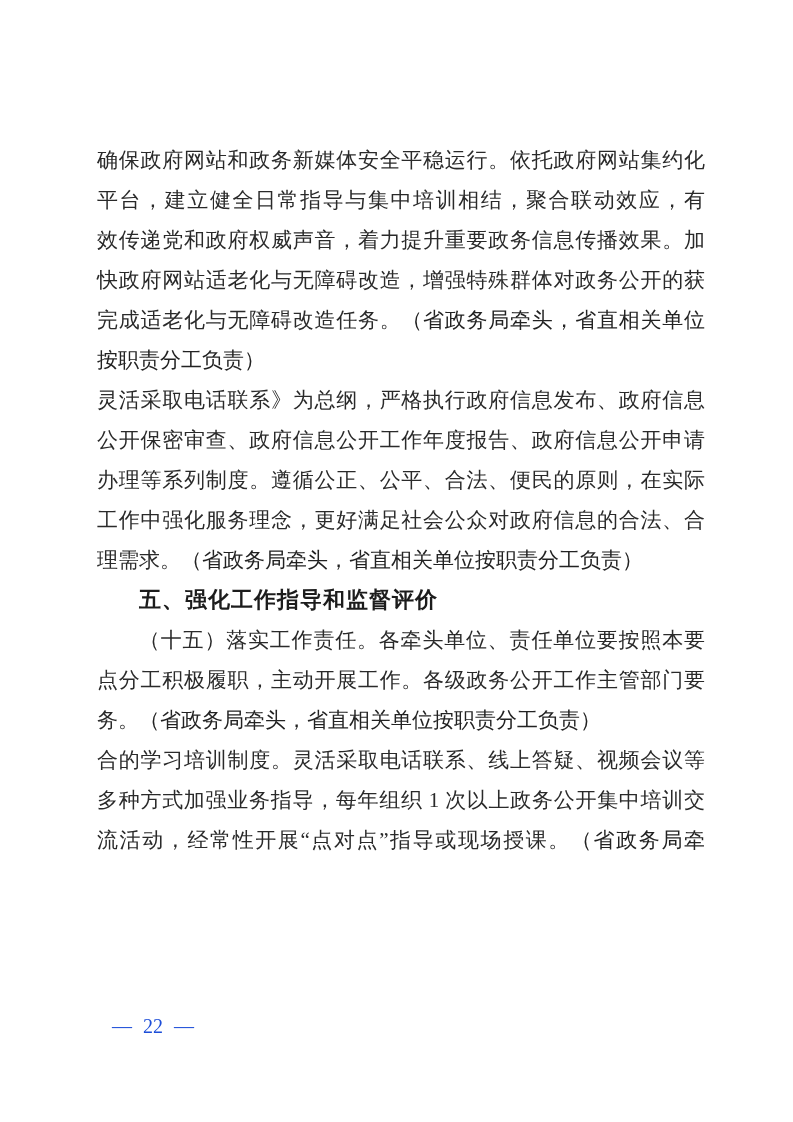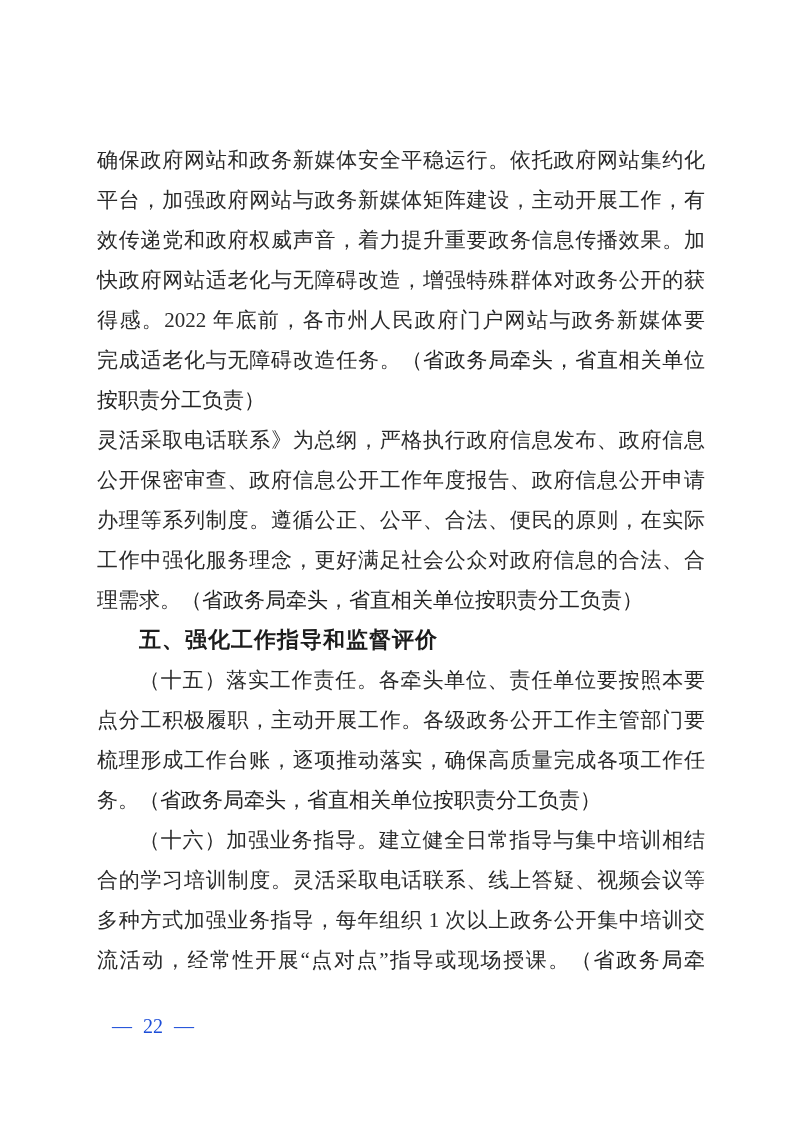--- a/index.html
+++ b/index.html
@@ -68,37 +68,34 @@
     border-radius: 0 3px 3px 0;
   }
 </style>
 </head>
 <body>
 
 <div class="page">
 
   <div class="textblock">
     <div class="line"><span>确保政府网站和政务新媒体安全平稳运行。依托政府网站集约化</span></div>
-    <div class="line"><span>平台，加强政府网站与政务新媒体矩阵建设，主动开展工作，有</span></div>
+    <div class="line"><span>平台，建立健全日常指导与集中培训相结，聚合联动效应，有</span></div>
     <div class="line"><span>效传递党和政府权威声音，着力提升重要政务信息传播效果。加</span></div>
     <div class="line"><span>快政府网站适老化与无障碍改造，增强特殊群体对政务公开的获</span></div>
-    <div class="line"><span>得感。2022 年底前，各市州人民政府门户网站与政务新媒体要</span></div>
     <div class="line"><span>完成适老化与无障碍改造任务。</span><span class="b">（省政务局牵头，省直相关单位</span></div>
     <div class="line nj"><span class="b">按职责分工负责）</span></div>
     <div class="line"><span>灵活采取电话联系》为总纲，严格执行政府信息发布、政府信息</span></div>
     <div class="line"><span>公开保密审查、政府信息公开工作年度报告、政府信息公开申请</span></div>
     <div class="line"><span>办理等系列制度。遵循公正、公平、合法、便民的原则，在实际</span></div>
     <div class="line"><span>工作中强化服务理念，更好满足社会公众对政府信息的合法、合</span></div>
     <div class="line nj"><span>理需求。</span><span class="b">（省政务局牵头，省直相关单位按职责分工负责）</span></div>
     <div class="line nj ind heading"><span>五、强化工作指导和监督评价</span></div>
     <div class="line ind"><span>（十五）落实工作责任。各牵头单位、责任单位要按照本要</span></div>
     <div class="line"><span>点分工积极履职，主动开展工作。各级政务公开工作主管部门要</span></div>
-    <div class="line"><span>梳理形成工作台账，逐项推动落实，确保高质量完成各项工作任</span></div>
     <div class="line nj"><span>务。</span><span class="b">（省政务局牵头，省直相关单位按职责分工负责）</span></div>
-    <div class="line ind"><span>（十六）加强业务指导。建立健全日常指导与集中培训相结</span></div>
     <div class="line"><span>合的学习培训制度。灵活采取电话联系、线上答疑、视频会议等</span></div>
     <div class="line"><span>多种方式加强业务指导，每年组织 1 次以上政务公开集中培训交</span></div>
     <div class="line"><span>流活动，经常性开展“点对点”指导或现场授课。</span><span class="b">（省政务局牵</span></div>
   </div>
 
   <div class="footer">— 22 —</div>
 
   <div class="scan-smudge"></div>
 
 </div>

